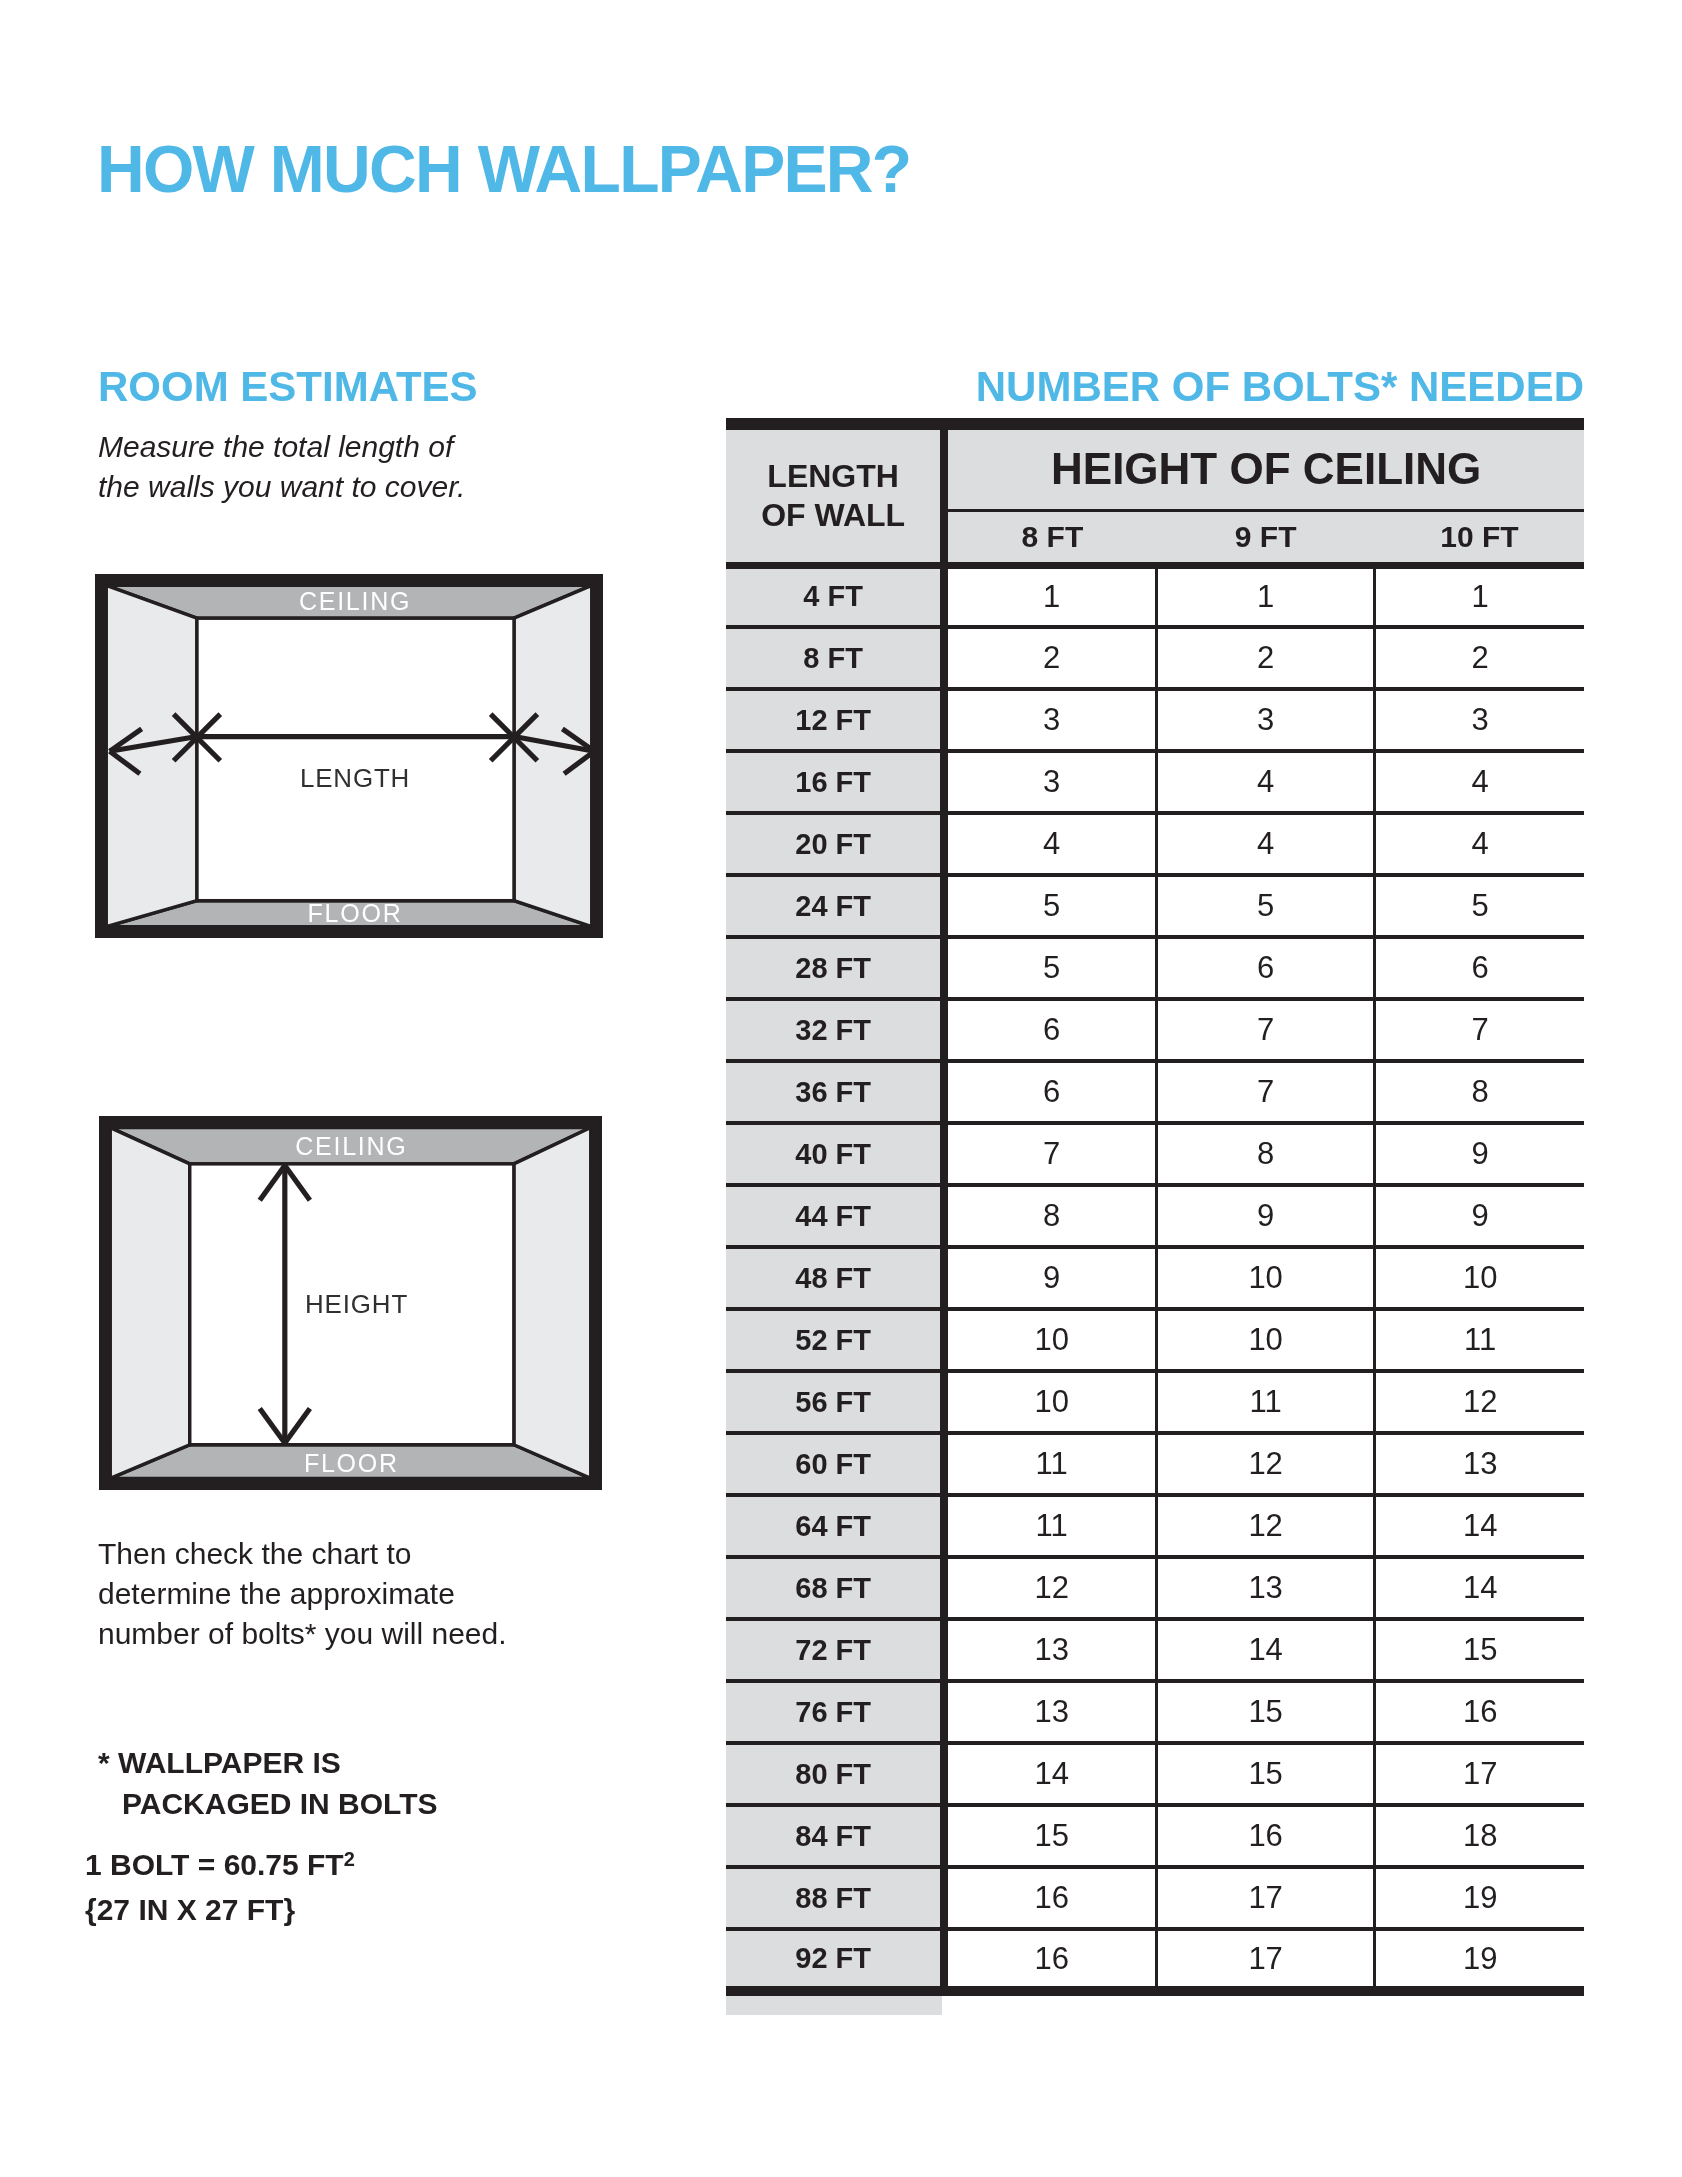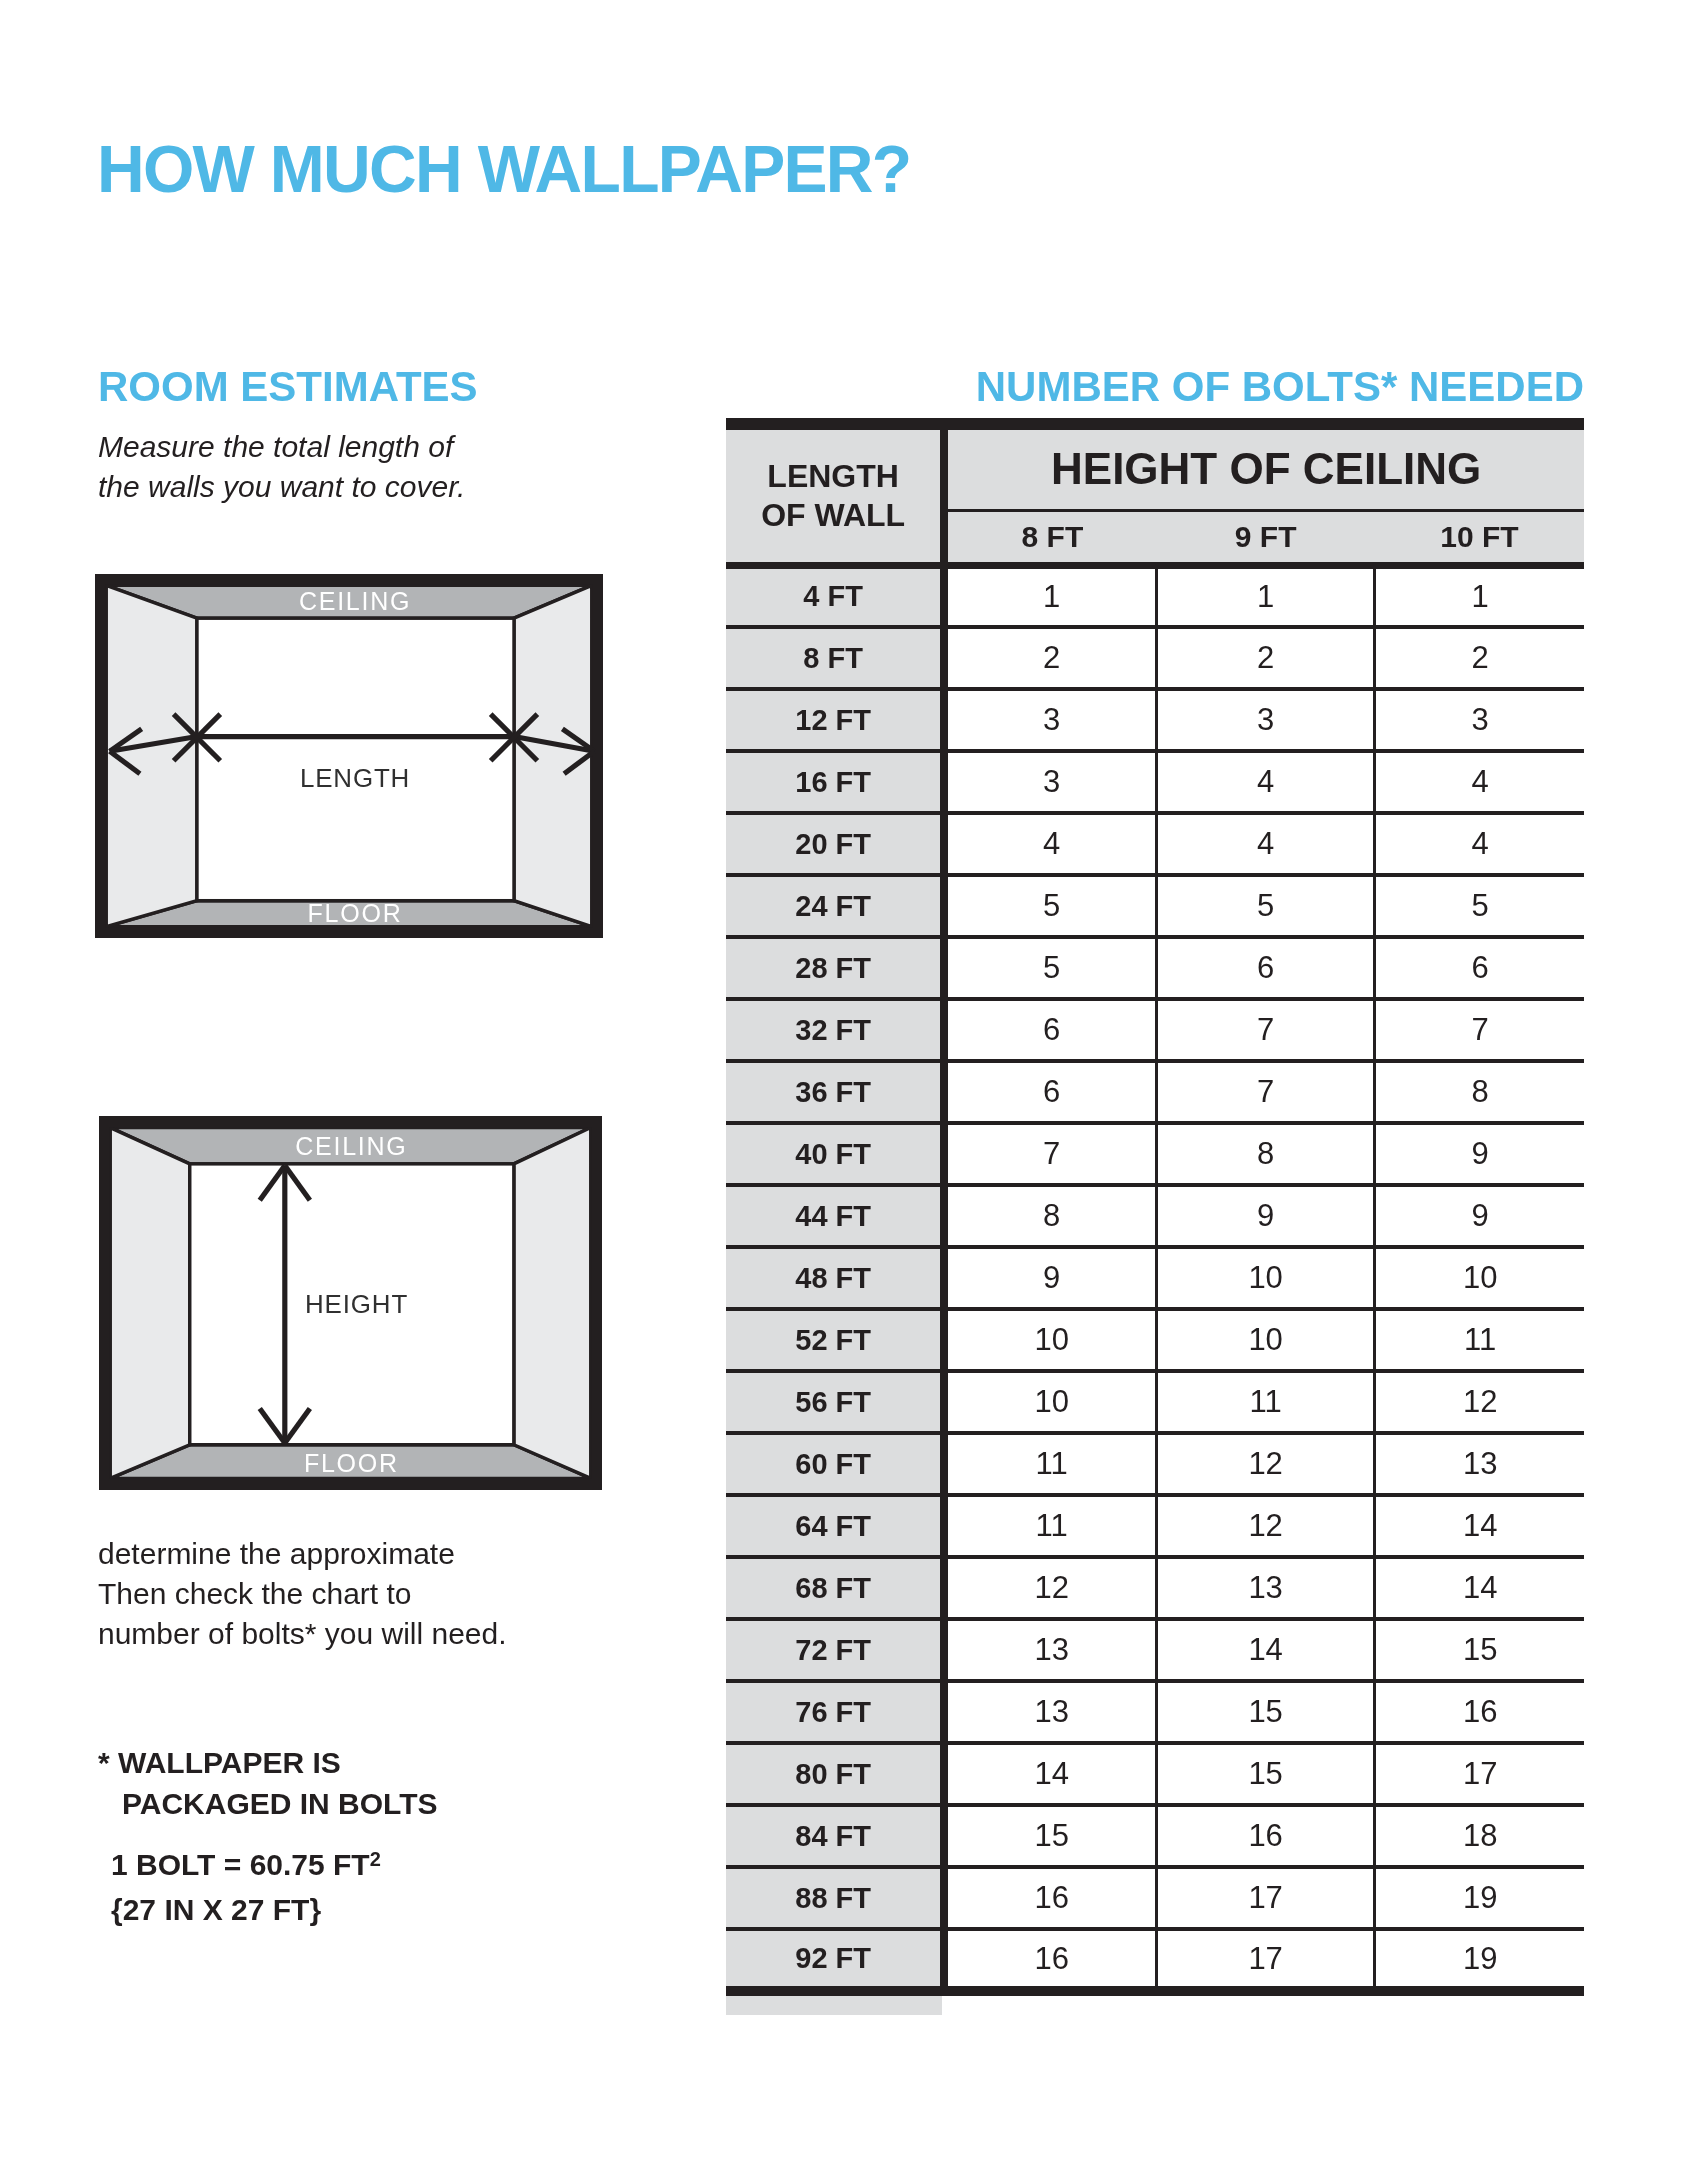--- a/index.html
+++ b/index.html
@@ -25,21 +25,21 @@
   #table-heading{left:726px;top:318px;width:858px;text-align:right;}
 
   .body-text{position:absolute;font-size:30px;line-height:40px;color:var(--ink);}
   #step1{left:98px;top:382px;font-style:italic;}
   #step2{left:98px;top:932px;}
   #step3{left:98px;top:1489px;}
 
   .note-text{position:absolute;font-size:30px;font-weight:700;line-height:41px;color:var(--ink);white-space:nowrap;}
   #footnote{left:98px;top:1697px;}
   #footnote .indent{padding-left:24px;}
-  #boltinfo{left:111px;top:1799px;}
+  #boltinfo{left:85px;top:1799px;}
   #boltinfo .sup{font-size:20px;position:relative;top:-9.5px;}
 
   .diagram{position:absolute;display:block;}
   #diagram-length{left:95px;top:529px;}
   #diagram-height{left:99px;top:1071px;}
   .diagram text{font-family:"Liberation Sans",sans-serif;}
   .wall-label{fill:#ffffff;font-size:29px;letter-spacing:2px;}
   .dim-label{fill:#303030;font-size:30px;letter-spacing:1px;}
 
   #table-wrap{position:absolute;left:726px;top:373px;width:858px;}
@@ -127,22 +127,22 @@
       <line x1="215" y1="57" x2="244" y2="97"></line>
       <line x1="215" y1="378" x2="186" y2="338"></line>
       <line x1="215" y1="378" x2="244" y2="338"></line>
     </g>
     <text class="wall-label" x="292" y="45" text-anchor="middle">CEILING</text>
     <text class="wall-label" x="292" y="412" text-anchor="middle">FLOOR</text>
     <text class="dim-label" x="298" y="228" text-anchor="middle">HEIGHT</text>
   </svg>
 
   <div class="body-text" id="step3">
+    <div>Then check the chart to</div>
     <div>determine the approximate</div>
-    <div>Then check the chart to</div>
     <div>number of bolts* you will need.</div>
   </div>
 
   <div class="note-text" id="footnote">
     <div>* WALLPAPER IS</div>
     <div class="indent">PACKAGED IN BOLTS</div>
   </div>
 
   <div class="note-text" id="boltinfo">
     <div><span>1 BOLT = 60.75 FT</span><span class="sup">2</span></div>

